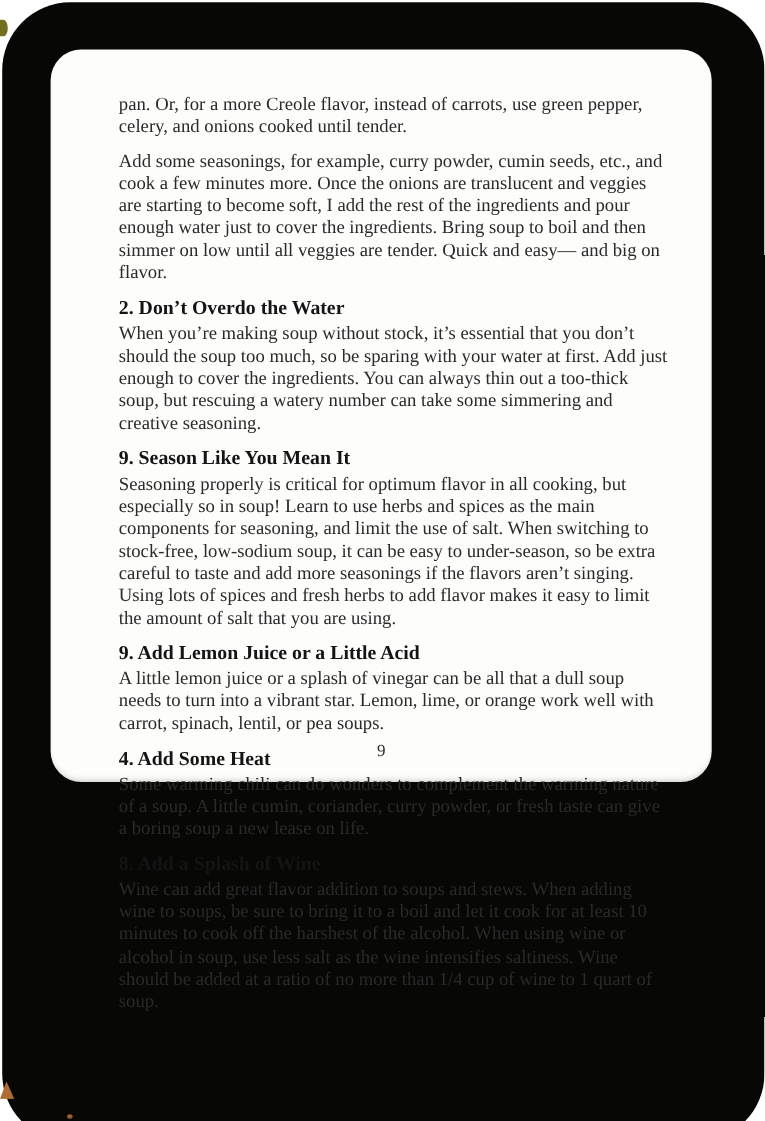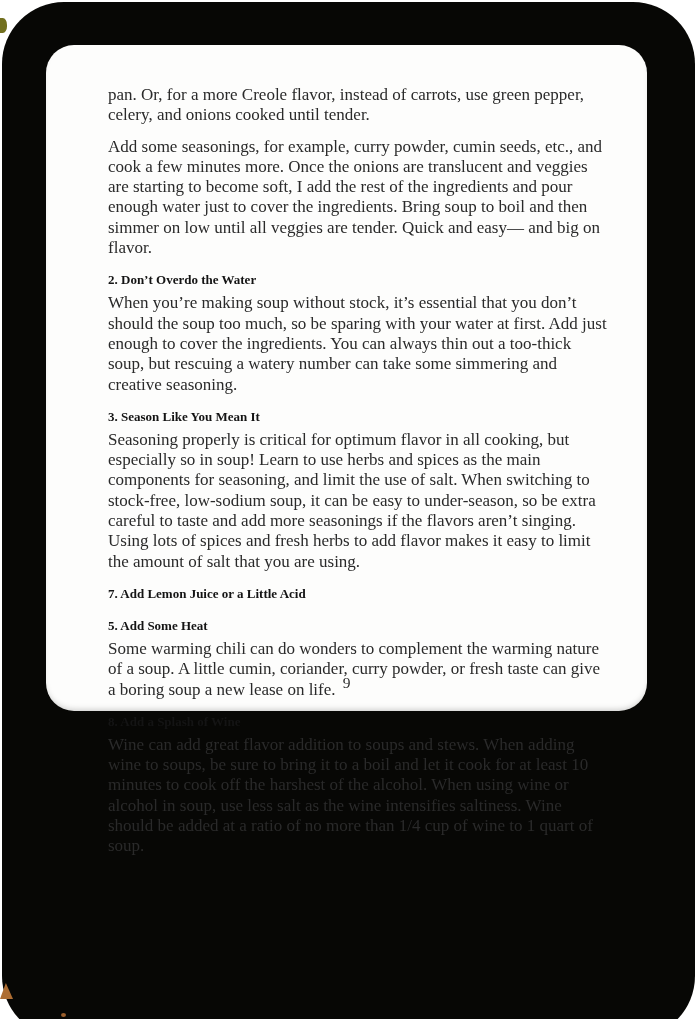--- a/index.html
+++ b/index.html
@@ -45,21 +45,21 @@
     font-size: 17px;
     line-height: 20.3px;
     color: #2a2a2a;
     text-align: left;
   }
   .content p {
     margin: 0 0 11px 0;
   }
   .content section h2 {
     font-family: "Liberation Serif", serif;
-    font-size: 13px;
+    font-size: 18px;
     line-height: 21px;
     font-weight: 700;
     color: #141414;
     margin: 11px 0 3px 0;
   }
   .content section p {
     margin: 0 0 11px 0;
   }
   .content section:last-child p {
     margin-bottom: 0;
@@ -114,30 +114,31 @@
       <div class="content">
         <p>pan. Or, for a more Creole flavor, instead of carrots, use green pepper, celery, and onions cooked until tender.</p>
         <p>Add some seasonings, for example, curry powder, cumin seeds, etc., and cook a few minutes more. Once the onions are translucent and veggies are starting to become soft, I add the rest of the ingredients and pour enough water just to cover the ingredients. Bring soup to boil and then simmer on low until all veggies are tender. Quick and easy— and big on flavor.</p>
 
         <section>
           <h2>2. Don’t Overdo the Water</h2>
           <p>When you’re making soup without stock, it’s essential that you don’t should the soup too much, so be sparing with your water at first. Add just enough to cover the ingredients. You can always thin out a too-thick soup, but rescuing a watery number can take some simmering and creative seasoning.</p>
         </section>
 
         <section>
-          <h2>3. Season Like You Mean It</h2>
+          <h2>9. Season Like You Mean It</h2>
           <p>Seasoning properly is critical for optimum flavor in all cooking, but especially so in soup! Learn to use herbs and spices as the main components for seasoning, and limit the use of salt. When switching to stock-free, low-sodium soup, it can be easy to under-season, so be extra careful to taste and add more seasonings if the flavors aren’t singing. Using lots of spices and fresh herbs to add flavor makes it easy to limit the amount of salt that you are using.</p>
         </section>
 
         <section>
-          <h2>7. Add Lemon Juice or a Little Acid</h2>
+          <h2>9. Add Lemon Juice or a Little Acid</h2>
+          <p>A little lemon juice or a splash of vinegar can be all that a dull soup needs to turn into a vibrant star. Lemon, lime, or orange work well with carrot, spinach, lentil, or pea soups.</p>
         </section>
 
         <section>
-          <h2>5. Add Some Heat</h2>
+          <h2>4. Add Some Heat</h2>
           <p>Some warming chili can do wonders to complement the warming nature of a soup. A little cumin, coriander, curry powder, or fresh taste can give a boring soup a new lease on life.</p>
         </section>
 
         <section>
           <h2>8. Add a Splash of Wine</h2>
           <p>Wine can add great flavor addition to soups and stews. When adding wine to soups, be sure to bring it to a boil and let it cook for at least 10 minutes to cook off the harshest of the alcohol. When using wine or alcohol in soup, use less salt as the wine intensifies saltiness. Wine should be added at a ratio of no more than 1/4 cup of wine to 1 quart of soup.</p>
         </section>
       </div>
 
       <div class="page-number">9</div>

